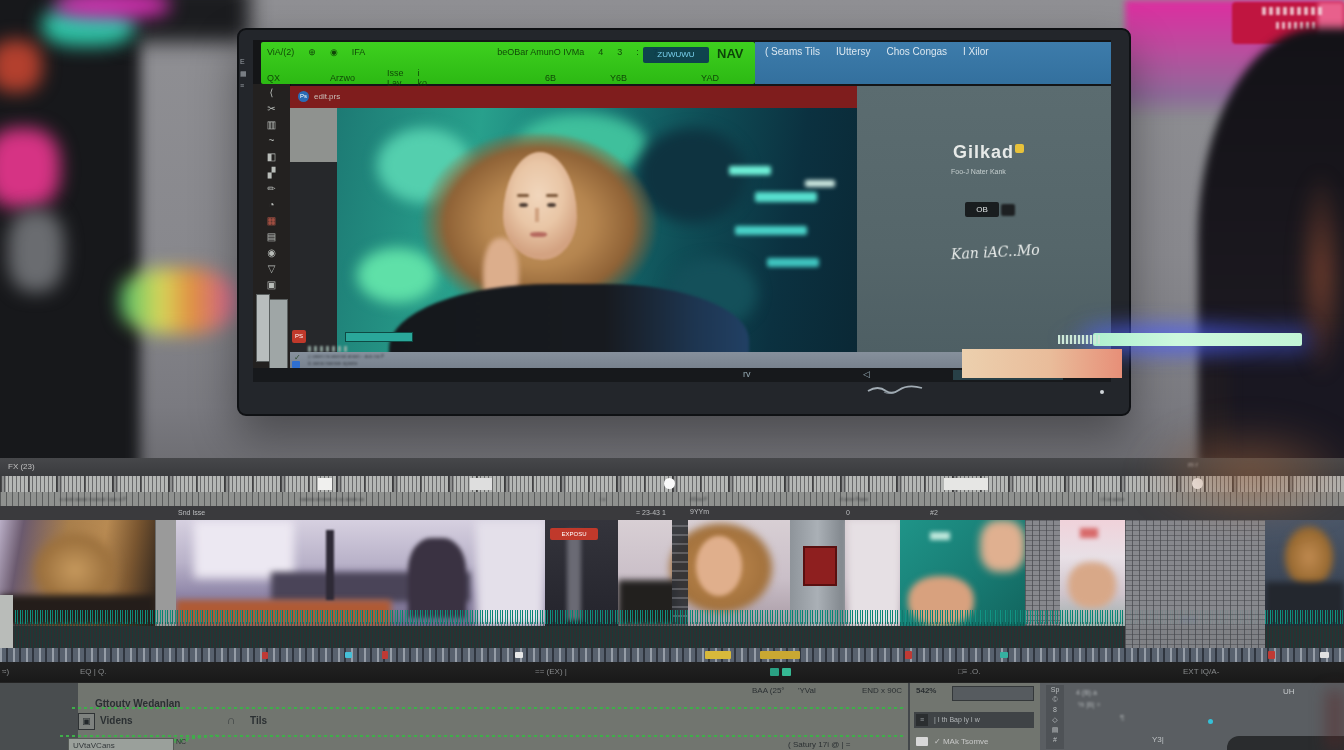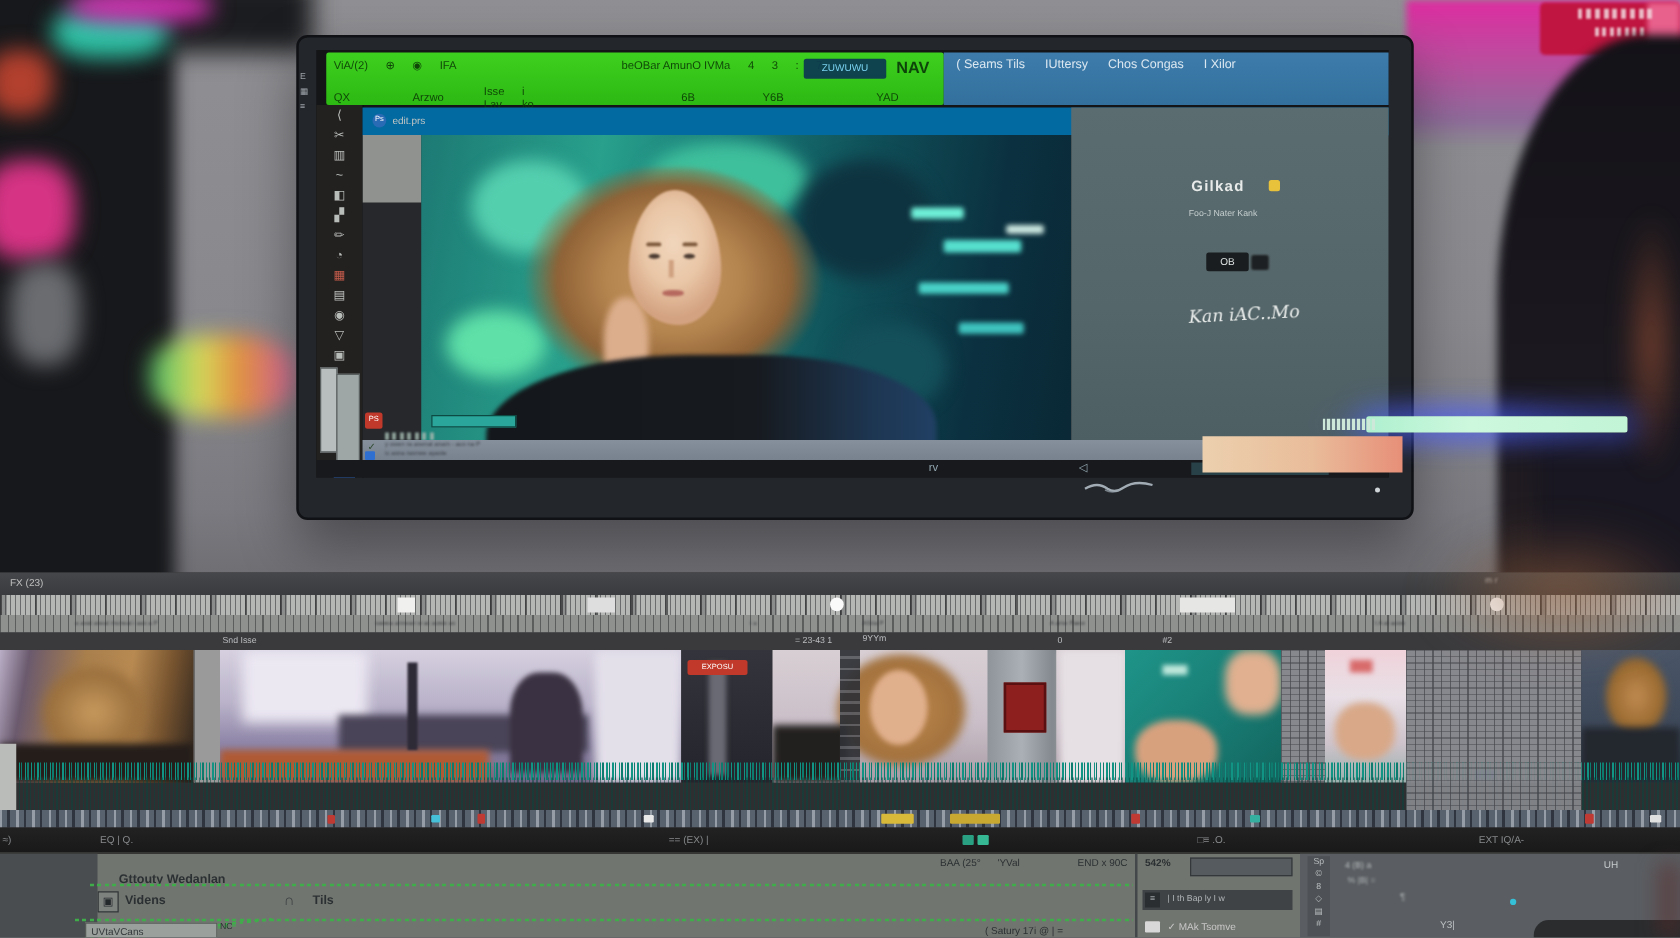--- a/index.html
+++ b/index.html
@@ -21,21 +21,21 @@
   .bezel-glyph{color:#9aa0a6;font-size:7px;line-height:12px;}
   .greenbar{left:8px;top:2px;width:494px;height:42px;
             background:linear-gradient(180deg,#3ed01f,#2cb913);border-radius:2px;
             color:#0d3d06;font-size:9px;}
   .greenbar .row{position:absolute;left:6px;right:6px;display:flex;gap:14px;align-items:center;}
   .bluebar{left:502px;top:2px;width:356px;height:42px;background:linear-gradient(180deg,#3d7cab,#33709e);
            color:#e8f0f6;font-size:10px;}
   .toolstrip{left:0;top:44px;width:37px;height:298px;background:#232120;border-right:1px solid #0c0c0c;}
   .tool{width:16px;height:14px;margin:2px auto 0 auto;color:#b9bdb9;font-size:10px;line-height:13px;
         text-align:center;filter:blur(.4px);}
-  .tabbar{left:37px;top:46px;width:821px;height:22px;background:#0369a1;border-bottom:1px solid #101010;
+  .tabbar{left:37px;top:46px;width:821px;height:22px;background:#7f1d1d;border-bottom:1px solid #101010;
           color:#cfcdc6;font-size:8px;}
   .canvas{left:37px;top:68px;width:567px;height:244px;background:#26282b;overflow:hidden;}
   .rightpanel{left:604px;top:46px;width:254px;height:266px;
               background:linear-gradient(180deg,#5b6c70 0%,#55666a 60%,#4e5f64 100%);overflow:hidden;}
   .statusbar{left:37px;top:312px;width:821px;height:16px;background:linear-gradient(180deg,#86909c,#78828e);
              color:#2c3138;font-size:5px;line-height:7px;}
   .glyphstrip{left:0px;top:328px;width:858px;height:14px;background:#17191c;color:#9db3bd;font-size:9px;}
   
   .photo{left:47px;top:0;width:520px;height:244px;overflow:hidden;
          background:linear-gradient(100deg,#1d7a74 0%,#28a08c 26%,#187a77 44%,#0f4d56 66%,#0b3140 84%,#0a2835 100%);}
@@ -201,21 +201,21 @@
         <div class="abs" style="left:146px;top:130px;width:36px;height:76px;background:#dcae8c;border-radius:45%;filter:blur(2.5px);"></div>
         <div class="abs" style="left:52px;top:176px;width:360px;height:80px;background:linear-gradient(90deg,#14171b 0%,#171a1f 60%,#1d3550 85%,#214064 100%);border-radius:45% 40% 0 0/80% 70% 0 0;filter:blur(1.5px);"></div>
       </div>
 
       <div class="abs" style="left:2px;top:222px;width:14px;height:13px;background:#c0392b;border-radius:2px;color:#fff;font-size:6px;text-align:center;line-height:13px;">PS</div>
       <div class="abs" style="left:55px;top:224px;width:66px;height:8px;background:#2aa79a;border:1px solid #0e4a44;"></div>
       <div class="abs soft2" style="left:18px;top:238px;width:40px;height:6px;background:repeating-linear-gradient(90deg,#9fb5ad 0 3px,transparent 3px 6px);"></div>
     </div>
 
     <div class="abs rightpanel">
-      <span class="abs soft" style="left:96px;top:56px;color:#f2f4f2;font-weight:bold;font-size:12px;letter-spacing:1px;">Gilkad</span>
+      <span class="abs soft" style="left:96px;top:56px;color:#f2f4f2;font-weight:bold;font-size:18px;letter-spacing:1px;">Gilkad</span>
       <span class="abs" style="left:158px;top:58px;width:9px;height:9px;background:#e8c23a;border-radius:2px;"></span>
       <span class="abs soft" style="left:94px;top:82px;color:#cdd6d6;font-size:7px;">Foo-J  Nater   Kank</span>
       <div class="abs soft" style="left:108px;top:116px;width:34px;height:15px;background:#15181a;border-radius:2px;color:#e8ecec;font-size:8px;text-align:center;line-height:15px;">OB</div>
       <div class="abs" style="left:144px;top:118px;width:14px;height:12px;background:#1d2022;border-radius:2px;filter:blur(1px);"></div>
       <span class="abs soft" style="left:94px;top:158px;color:#f4f6f4;font-size:14px;font-family:'DejaVu Serif',serif;font-style:italic;transform:rotate(-3deg);">Kan iAC..Mo</span>
 
       <div class="abs" style="left:676px;"></div>
 
     </div>
 

